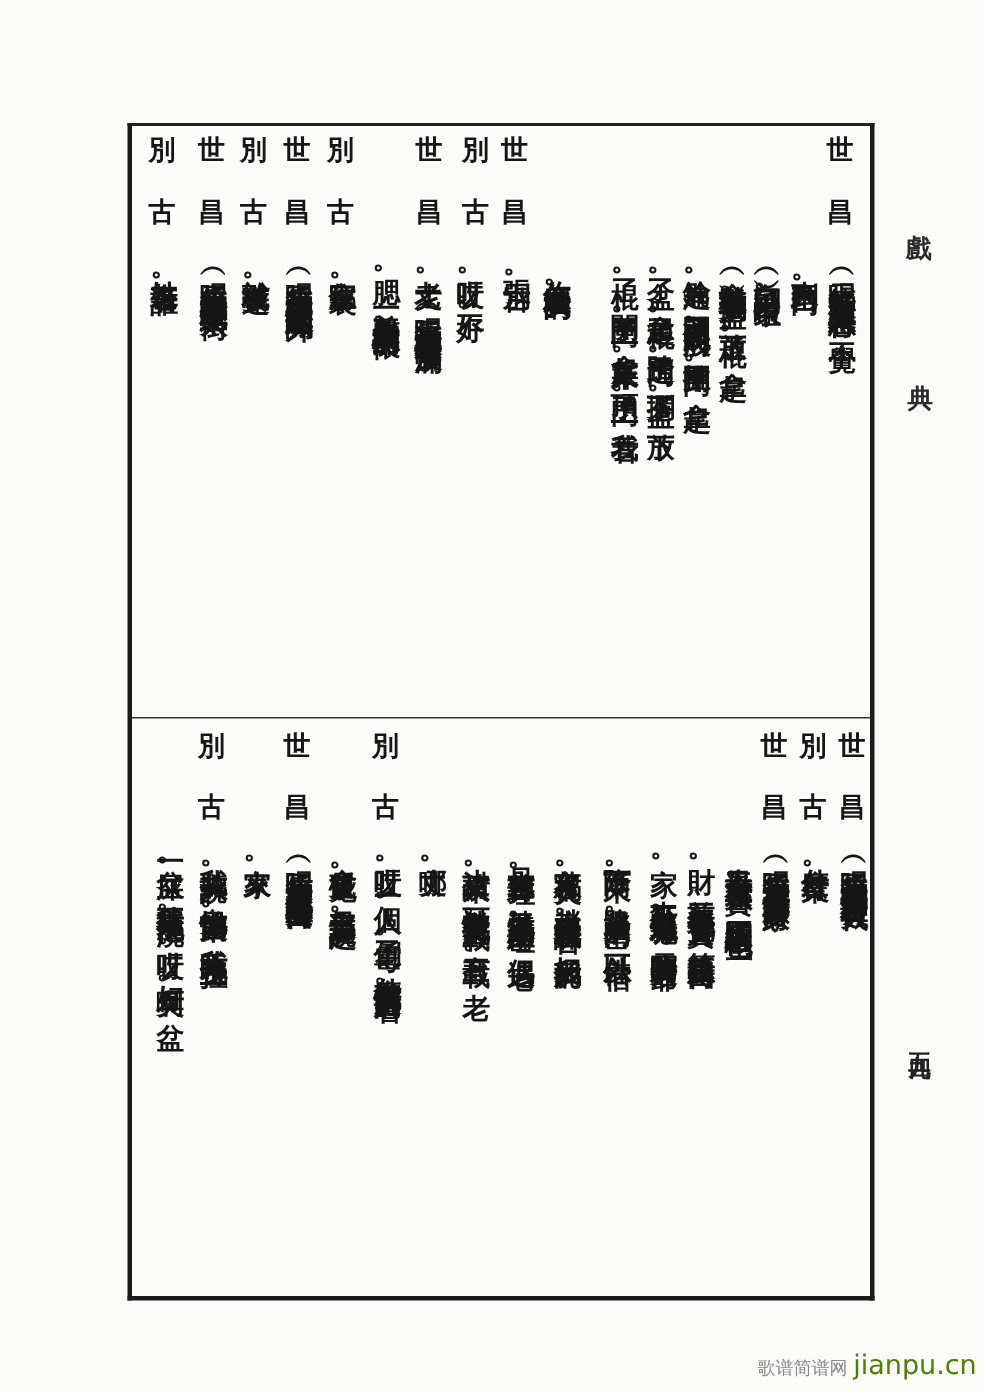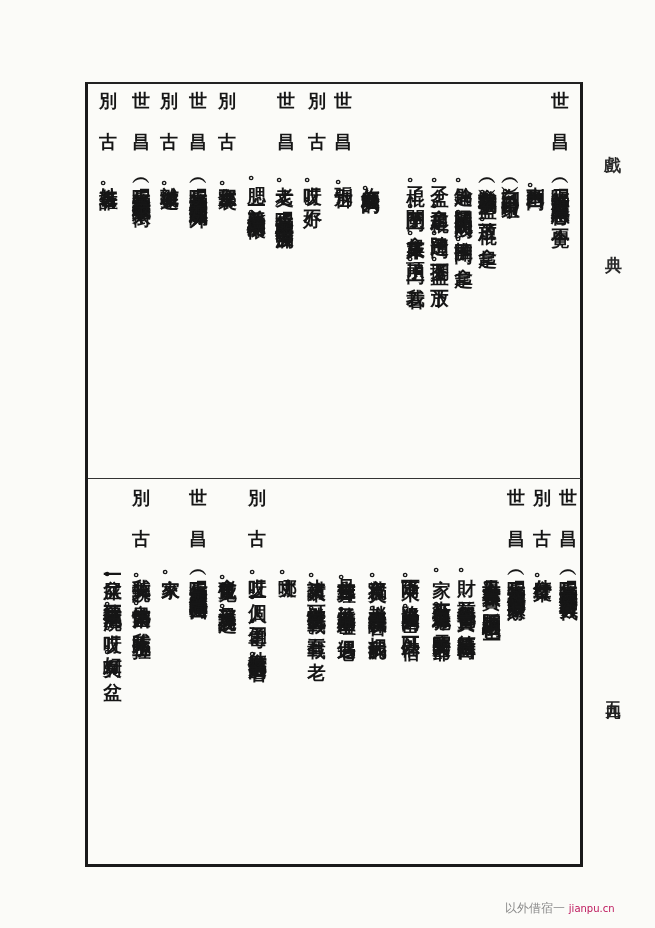--- a/index.html
+++ b/index.html
@@ -36,21 +36,21 @@
   .pagenum {
     position:absolute; left:602px; top:690px; width:20px;
     writing-mode:vertical-rl; text-orientation:upright;
     font-size:15px; font-weight:bold; letter-spacing:2px; color:#222;
   }
   .watermark {
     position:absolute; left:505px; top:900px;
     font-size:12px; color:#8a8a8a;
     font-family:"DejaVu Sans","Liberation Sans",sans-serif;
   }
-  .watermark .latin { color:#be185d; font-size:10px; }
+  .watermark .latin { color:#4d7c0f; font-size:18px; }
 </style>
 </head>
 <body>
 
 <div class="frame"></div>
 <div class="divider"></div>
 
 <div class="header-char" style="left:604px; top:154px;">戲</div>
 <div class="header-char" style="left:605px; top:254px;">典</div>
 
@@ -184,15 +184,15 @@
   <div class="speaker" style="left:130px; top:487px;">
       <span>別</span>
       <span>古</span>
     </div>
   <div class="col" style="left:130px; top:564px;">我聽人說。鬼怕髒東西。我昨天晚上拉了</div>
 
   <div class="col" style="left:101px; top:564px;">一盆屎。待我來澆他一澆。哎呀。好臭啊。盆</div>
 </div>
 
 <div class="watermark">
-  <span>以外借宿一</span>
+  <span>歌谱简谱网</span>
   <span class="latin">jianpu.cn</span>
 </div>
 
 </body></html>

